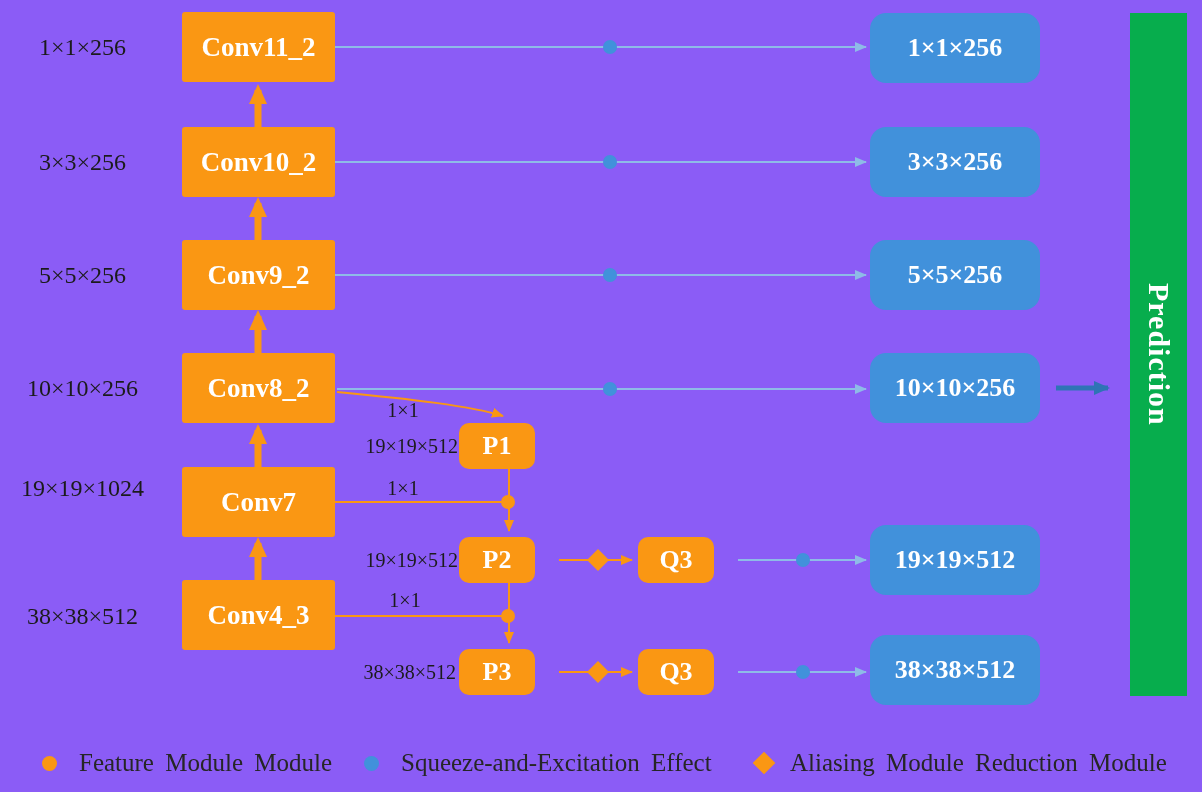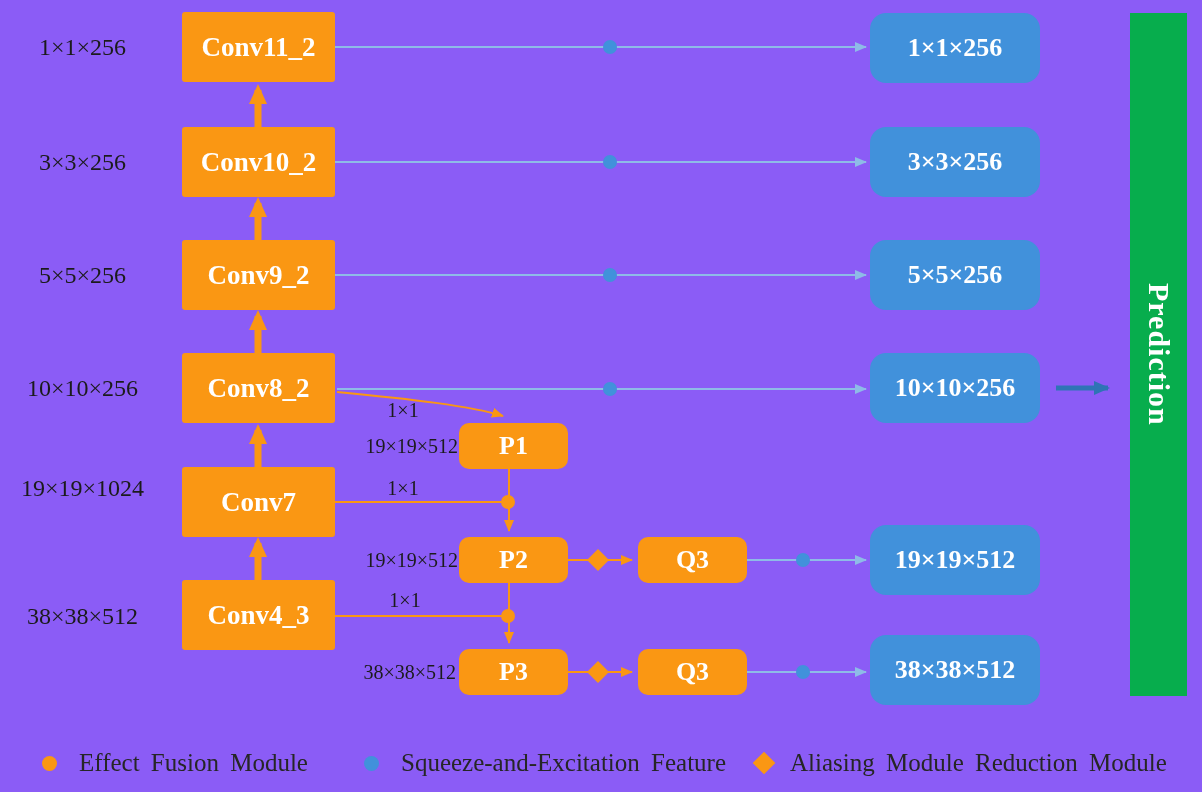--- a/index.html
+++ b/index.html
@@ -7,21 +7,21 @@
     position:relative;width:1202px;height:792px;background:#8b5cf6;overflow:hidden;
     font-family:"Liberation Serif","DejaVu Serif",serif;
   }
   #wires{position:absolute;left:0;top:0;width:1202px;height:792px;z-index:1;}
   .node{
     position:absolute;display:flex;align-items:center;justify-content:center;
     color:#ffffff;font-weight:bold;z-index:2;
   }
   .conv-box{left:182px;width:153px;height:70px;background:#FA9713;border-radius:3px;font-size:27px;}
   .out-box{left:870px;width:170px;height:70px;background:#4191DB;border-radius:16px;font-size:26px;}
-  .pq-box{width:109px;height:46px;background:#FA9713;border-radius:10px;font-size:26px;}
+  .pq-box{width:76px;height:46px;background:#FA9713;border-radius:10px;font-size:26px;}
   .dim-label{
     position:absolute;left:5px;width:155px;height:30px;z-index:2;
     display:flex;align-items:center;justify-content:center;
     color:#1b1b1b;font-size:24px;
   }
   .mid-label{
     position:absolute;z-index:2;color:#1b1b1b;font-size:20px;height:26px;
     display:flex;align-items:center;
   }
   .mid-label.center{justify-content:center;}
@@ -146,24 +146,24 @@
   <div class="node out-box" style="top:353px">10×10×256</div>
   <div class="node out-box" style="top:525px">19×19×512</div>
   <div class="node out-box" style="top:635px">38×38×512</div>
 
   <div id="prediction-bar">
     <span>Prediction</span>
   </div>
 
   <div class="legend-item" style="left:42px">
     <span class="legend-dot fill-orange"></span>
-    <span>Effect Fusion Module</span>
+    <span>Feature Module Module</span>
   </div>
   <div class="legend-item" style="left:364px">
     <span class="legend-dot fill-blue"></span>
-    <span>Squeeze-and-Excitation Feature</span>
+    <span>Squeeze-and-Excitation Effect</span>
   </div>
   <div class="legend-item" style="left:756px">
     <span class="legend-diamond fill-orange"></span>
     <span>Aliasing Module Reduction Module</span>
   </div>
 
 </div>
 
 </body></html>

